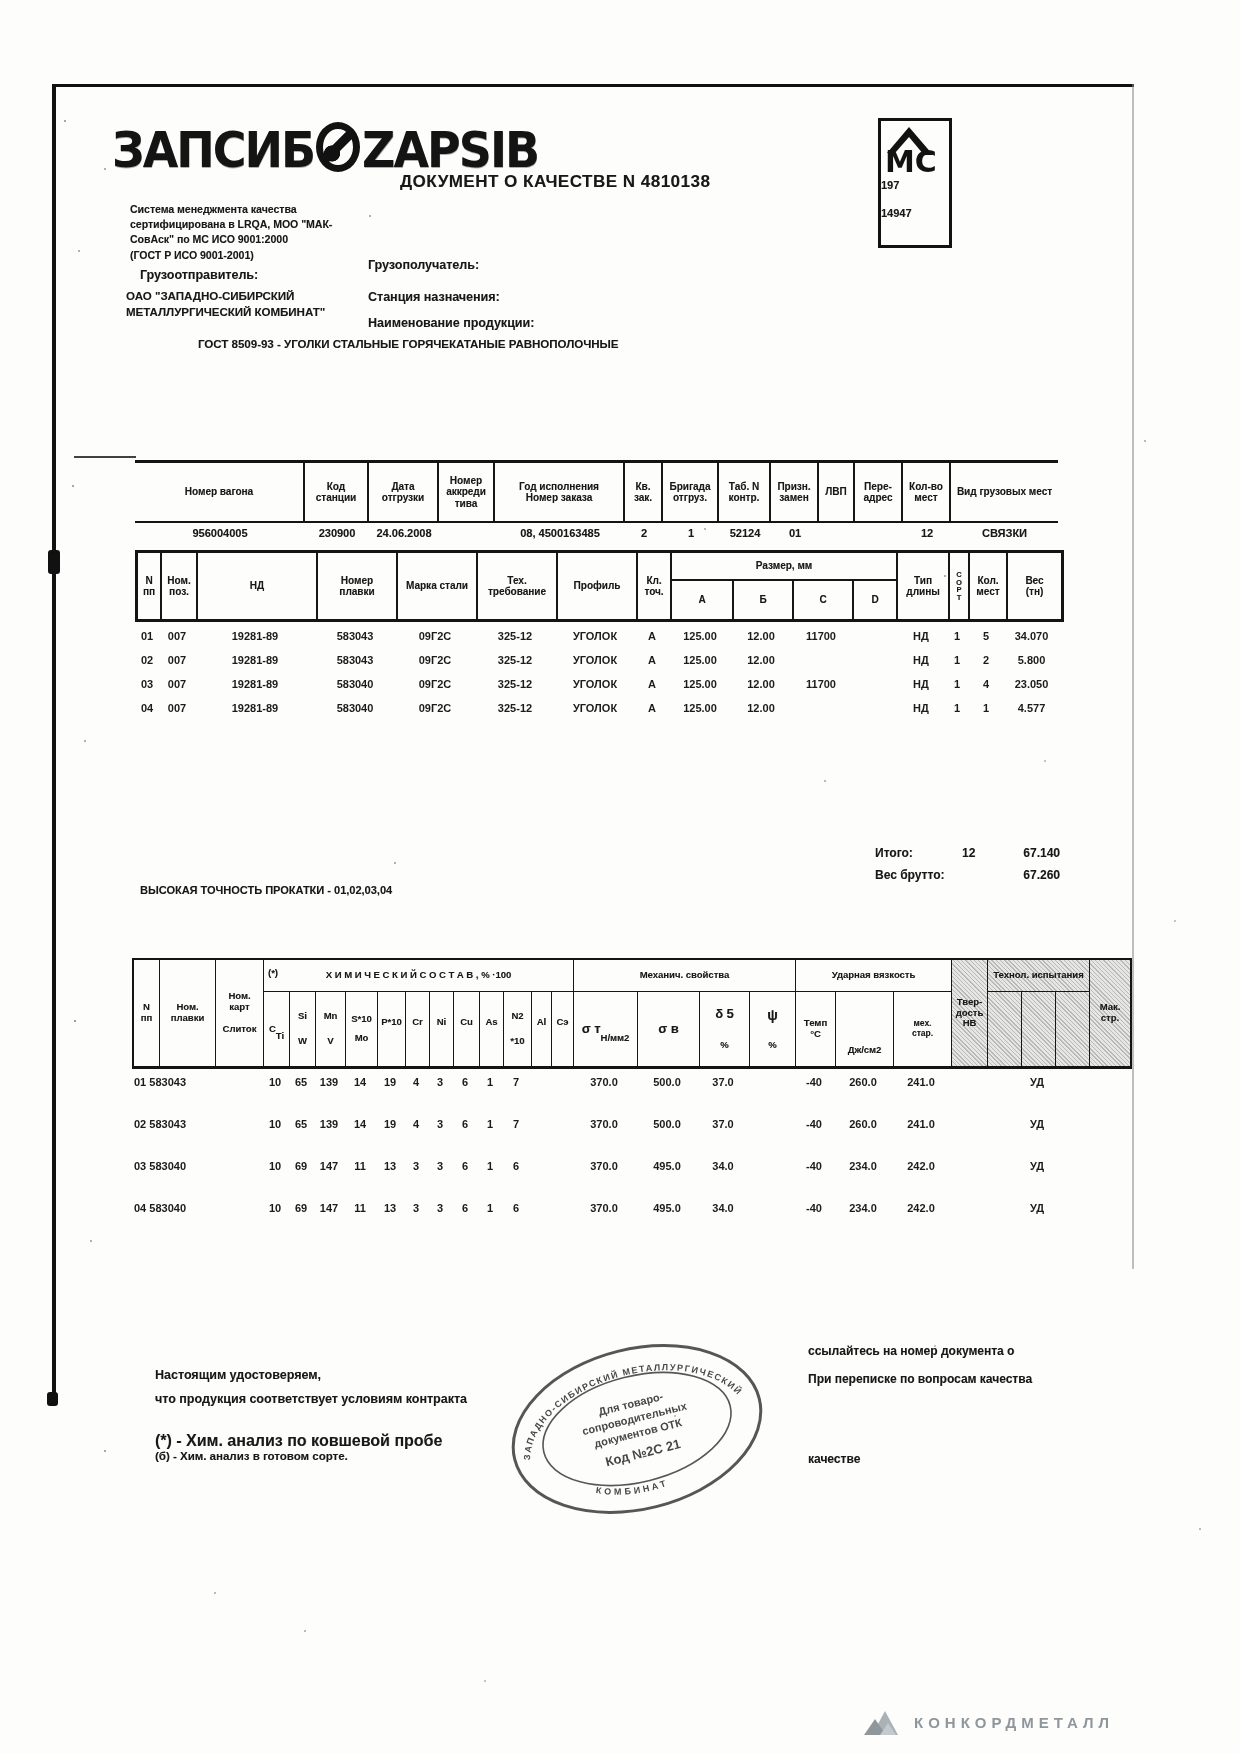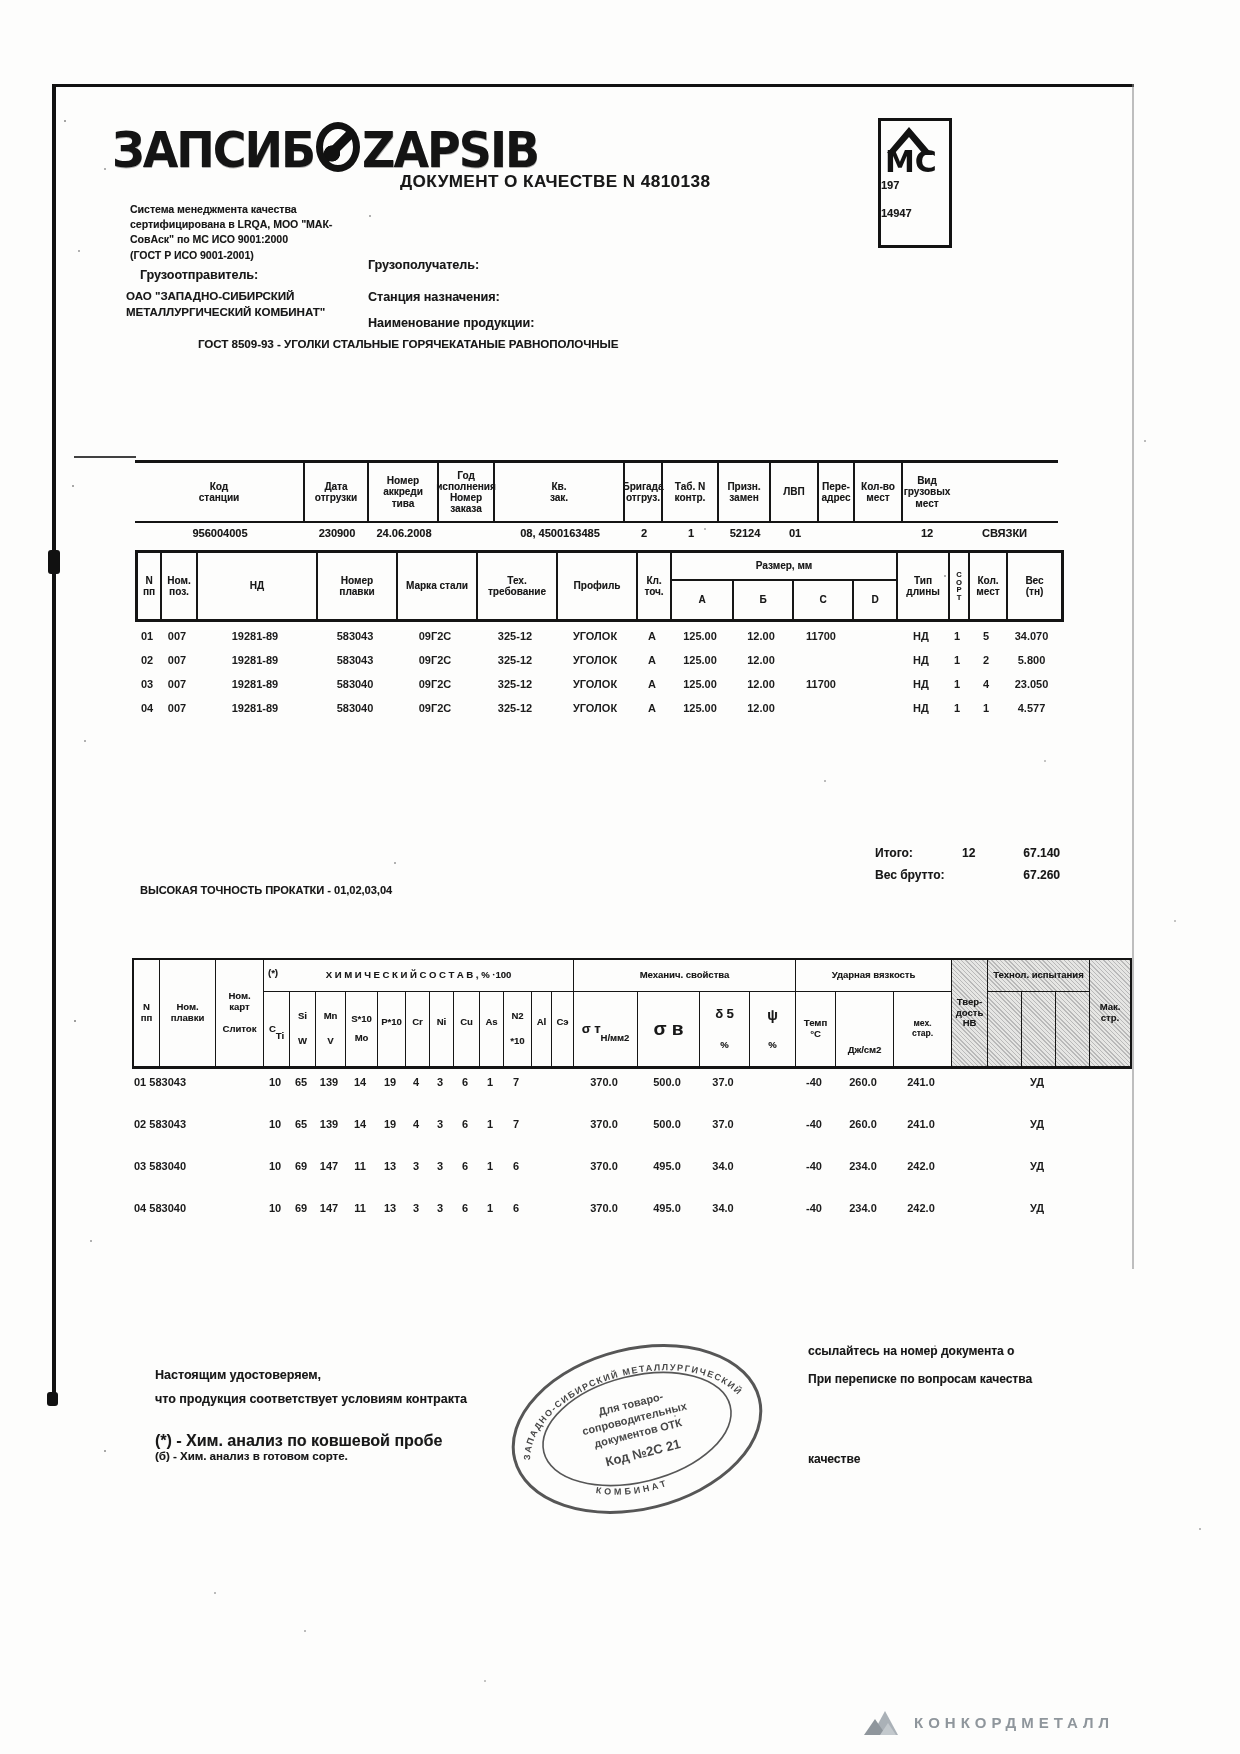--- a/index.html
+++ b/index.html
@@ -125,20 +125,21 @@
   <div class="abs" style="left:878px;top:118px;width:68px;height:124px;border:3px solid #121212;">
     <svg width="56" height="50" style="margin-top:4px">
       <polygon points="6,28 28,2 52,30 43,30 28,12 14,28" fill="#121212"></polygon>
       <text x="4" y="47" font-size="30" font-weight="bold" font-family="DejaVu Sans" fill="#121212">МС</text>
     </svg>
     <div class="b ink" style="font-size:11px">197</div>
     <div class="b ink" style="font-size:11px;margin-top:16px">14947</div>
   </div>
 
   <div class="abs grid t1head ink" style="left:135px;top:460px;height:58px">
+    <div class="hcell">Номер вагона</div>
     <div class="hcell">Код
 станции</div>
     <div class="hcell">Дата
 отгрузки</div>
     <div class="hcell">Номер
 аккреди
 тива</div>
     <div class="hcell">Год исполнения
 Номер заказа</div>
     <div class="hcell">Кв.
@@ -306,21 +307,21 @@
     <div class="hcell sub" style="grid-column:8;flex-direction:column"><span>P*10</span><span style="margin-top:14px"></span></div>
     <div class="hcell sub" style="grid-column:9;flex-direction:column"><span>Cr</span><span style="margin-top:14px"></span></div>
     <div class="hcell sub" style="grid-column:10;flex-direction:column"><span>Ni</span><span style="margin-top:14px"></span></div>
     <div class="hcell sub" style="grid-column:11;flex-direction:column"><span>Cu</span><span style="margin-top:14px"></span></div>
     <div class="hcell sub" style="grid-column:12;flex-direction:column"><span>As</span><span style="margin-top:14px"></span></div>
     <div class="hcell sub" style="grid-column:13;flex-direction:column"><span>N2</span><span style="margin-top:14px">*10</span></div>
     <div class="hcell sub" style="grid-column:14;flex-direction:column"><span>Al</span><span style="margin-top:14px"></span></div>
     <div class="hcell sub" style="grid-column:15;flex-direction:column"><span>Сэ</span><span style="margin-top:14px"></span></div>
     <div class="hcell gl" style="grid-column:16/20">Механич. свойства</div>
     <div class="hcell sub" style="grid-column:16;"><span style="font-size:13px">σ т</span><span style="margin-top:18px">Н/мм2</span></div>
-    <div class="hcell sub" style="grid-column:17;flex-direction:column"><span style="font-size:19px">σ в</span></div>
+    <div class="hcell sub" style="grid-column:17;flex-direction:column"><span style="font-size:13px">σ в</span></div>
     <div class="hcell sub" style="grid-column:18;flex-direction:column"><span style="font-size:13px">δ 5</span><span style="margin-top:18px">%</span></div>
     <div class="hcell sub" style="grid-column:19;flex-direction:column"><span style="font-size:14px">ψ</span><span style="margin-top:16px">%</span></div>
     <div class="hcell gl" style="grid-column:20/23">Ударная вязкость</div>
     <div class="hcell sub" style="grid-column:20">Темп
 °C</div>
     <div class="hcell sub" style="grid-column:21;flex-direction:column;justify-content:flex-end;padding-bottom:10px"><span>Дж/см2</span></div>
     <div class="hcell sub" style="grid-column:22;flex-direction:column"><span class="pre" style="font-size:8.5px">мех.
 стар.</span></div>
     <div class="hcell sp2 noise" style="grid-column:23">Твер-
 дость

